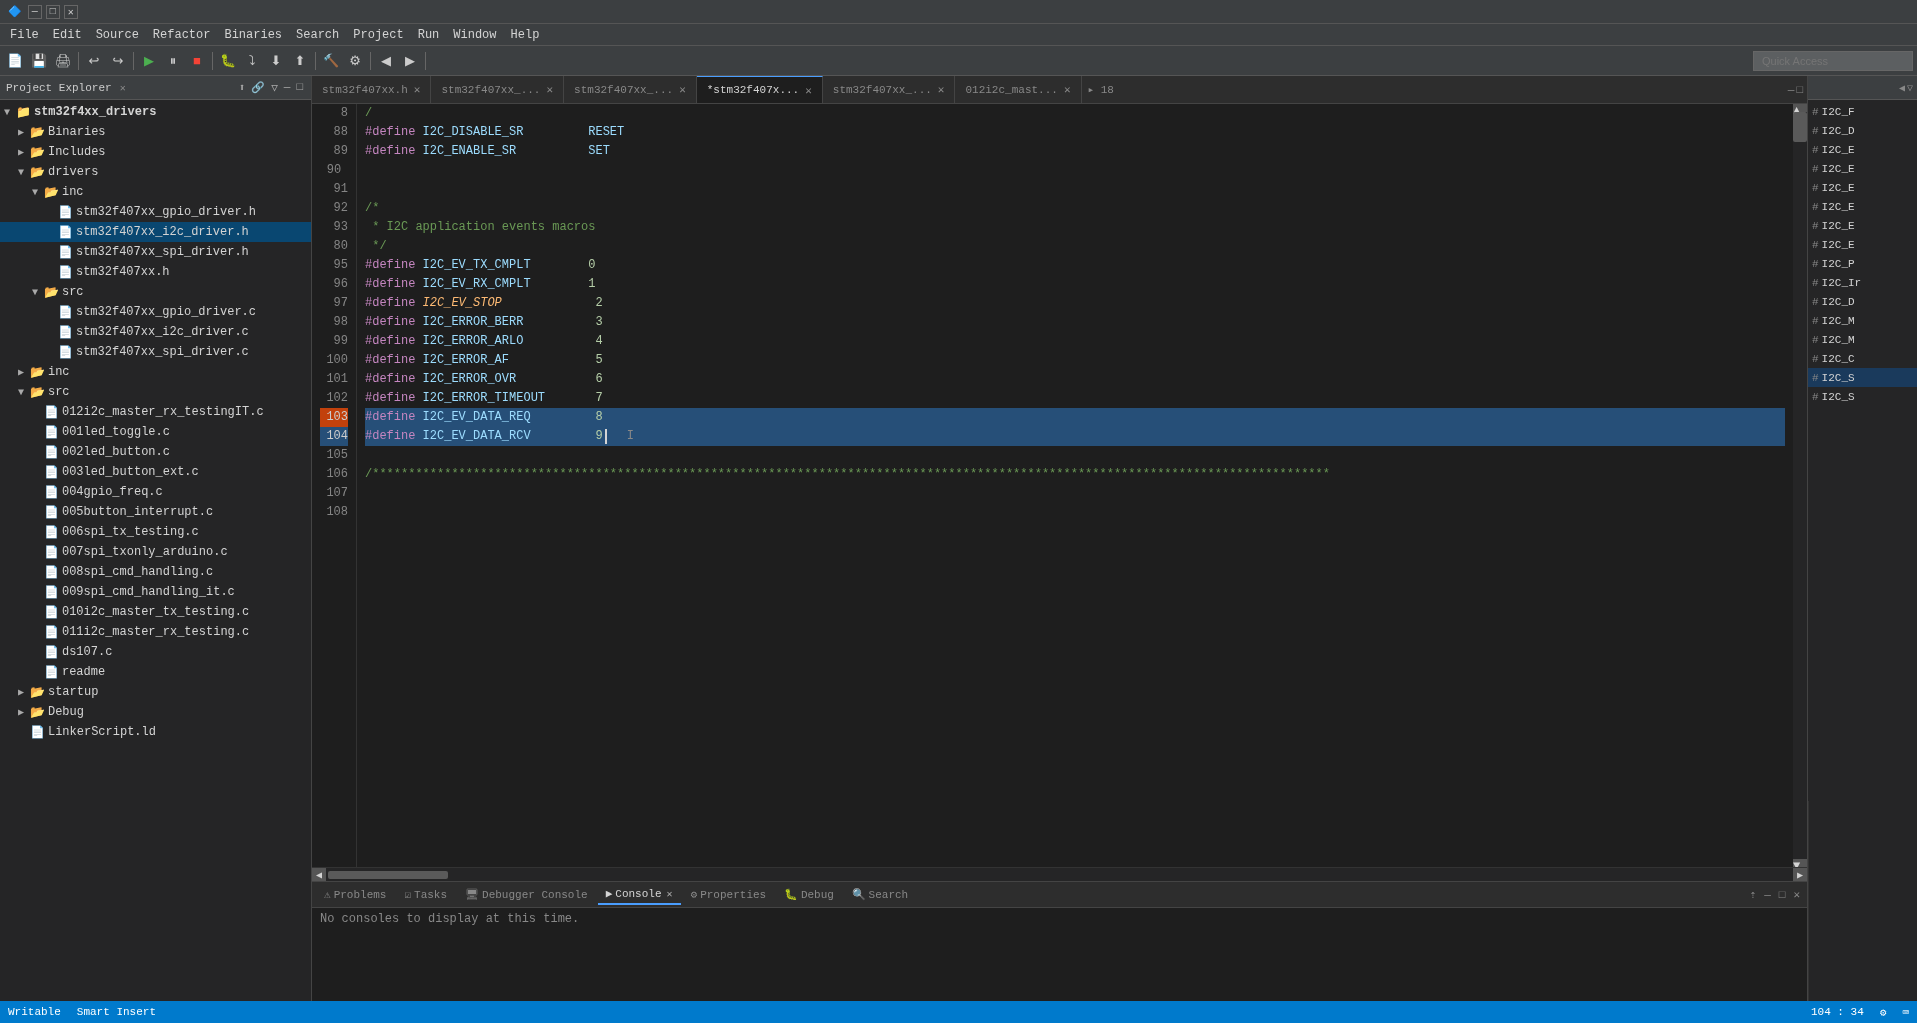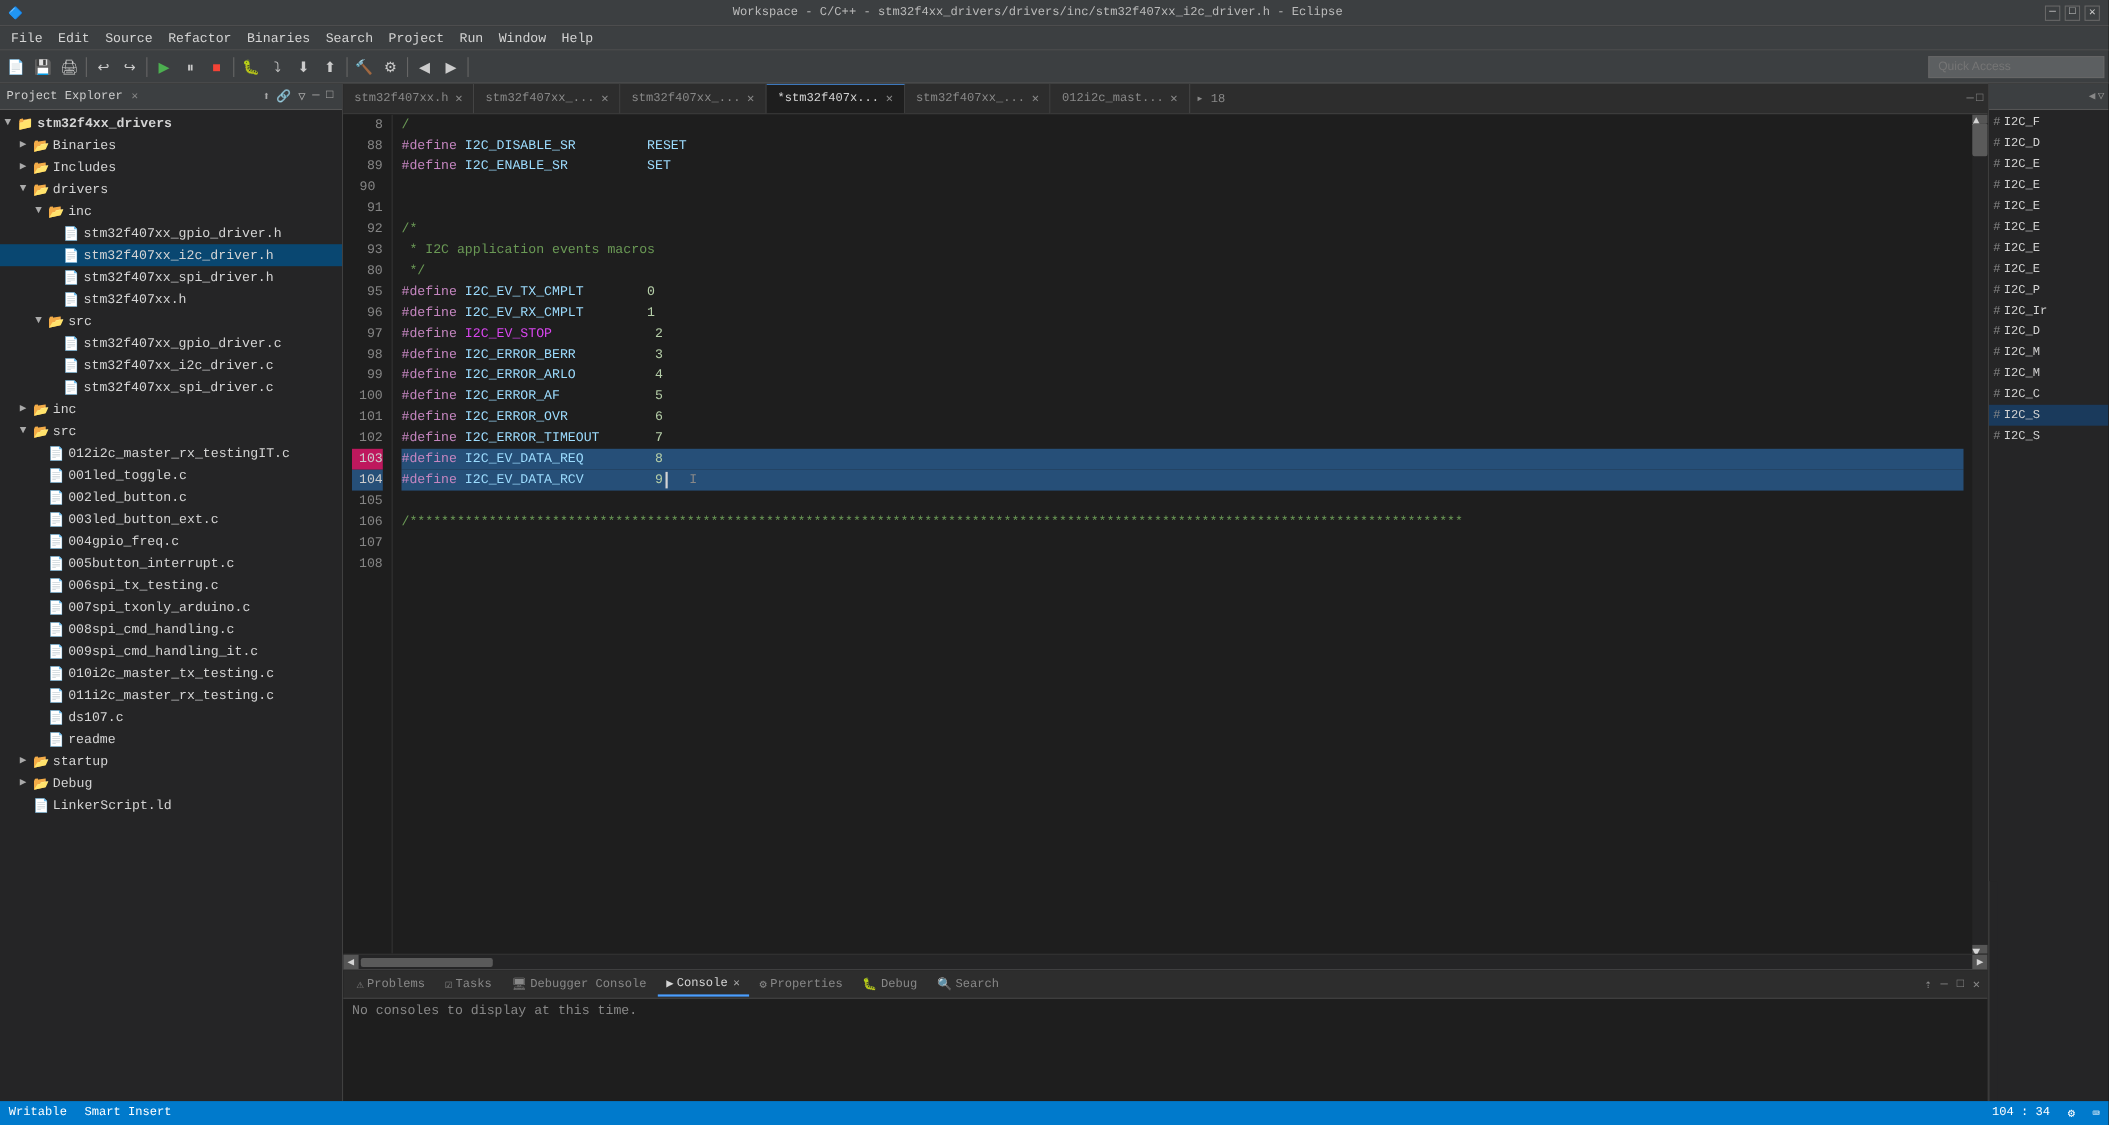--- a/index.html
+++ b/index.html
@@ -368,21 +368,20 @@
     .folder-icon { color: #dcb67a; }
     .file-icon-h { color: #4ec9b0; }
     .file-icon-c { color: #569cd6; }
     .file-icon-generic { color: #aaa; }
   </style>
 </head>
 <body>
 
 <div class="title-bar">
   <span style="margin-right:6px;">🔷</span>
-  <span class="title-bar-text">Workspace - C/C++ - stm32f4xx_drivers/drivers/inc/stm32f407xx_i2c_driver.h - Eclipse</span>
   <div class="title-bar-controls">
     <div class="title-bar-btn">—</div>
     <div class="title-bar-btn">□</div>
     <div class="title-bar-btn">✕</div>
   </div>
 </div>
 
 <div class="menu-bar">
   <span class="menu-item">File</span>
   <span class="menu-item">Edit</span>
@@ -691,21 +690,21 @@
         <div style="height:19px; line-height:19px;">93</div>
         <div style="height:19px; line-height:19px;">80</div>
         <div style="height:19px; line-height:19px;">95</div>
         <div style="height:19px; line-height:19px;">96</div>
         <div style="height:19px; line-height:19px;">97</div>
         <div style="height:19px; line-height:19px;">98</div>
         <div style="height:19px; line-height:19px;">99</div>
         <div style="height:19px; line-height:19px;">100</div>
         <div style="height:19px; line-height:19px;">101</div>
         <div style="height:19px; line-height:19px;">102</div>
-        <div style="height:19px; line-height:19px; background:#be185d; color:#ccc;">103</div>
+        <div style="height:19px; line-height:19px; background:#c2410c; color:#ccc;">103</div>
         <div style="height:19px; line-height:19px; background:#264f78; color:#ccc;">104</div>
         <div style="height:19px; line-height:19px;">105</div>
         <div style="height:19px; line-height:19px;">106</div>
         <div style="height:19px; line-height:19px;">107</div>
         <div style="height:19px; line-height:19px;">108</div>
       </div>
       <div class="code-content">
         <div class="code-line">
           <span style="color:#6a9955;">/</span>
         </div>
@@ -726,21 +725,21 @@
         <div class="code-line">
           <span style="color:#6a9955;"> */</span>
         </div>
         <div class="code-line">
           <span style="color:#c586c0;">#define </span><span style="color:#9cdcfe;">I2C_EV_TX_CMPLT</span><span>        </span><span style="color:#b5cea8;">0</span>
         </div>
         <div class="code-line">
           <span style="color:#c586c0;">#define </span><span style="color:#9cdcfe;">I2C_EV_RX_CMPLT</span><span>        </span><span style="color:#b5cea8;">1</span>
         </div>
         <div class="code-line">
-          <span style="color:#c586c0;">#define </span><span style="color:#d946ef;">I2C_EV_STOP</span><span>             </span><span style="color:#b5cea8;">2</span>
+          <span style="color:#c586c0;">#define </span><span style="color:#fdba74;font-style:italic;">I2C_EV_STOP</span><span>             </span><span style="color:#b5cea8;">2</span>
         </div>
         <div class="code-line">
           <span style="color:#c586c0;">#define </span><span style="color:#9cdcfe;">I2C_ERROR_BERR</span><span>          </span><span style="color:#b5cea8;">3</span>
         </div>
         <div class="code-line">
           <span style="color:#c586c0;">#define </span><span style="color:#9cdcfe;">I2C_ERROR_ARLO</span><span>          </span><span style="color:#b5cea8;">4</span>
         </div>
         <div class="code-line">
           <span style="color:#c586c0;">#define </span><span style="color:#9cdcfe;">I2C_ERROR_AF</span><span>            </span><span style="color:#b5cea8;">5</span>
         </div>

